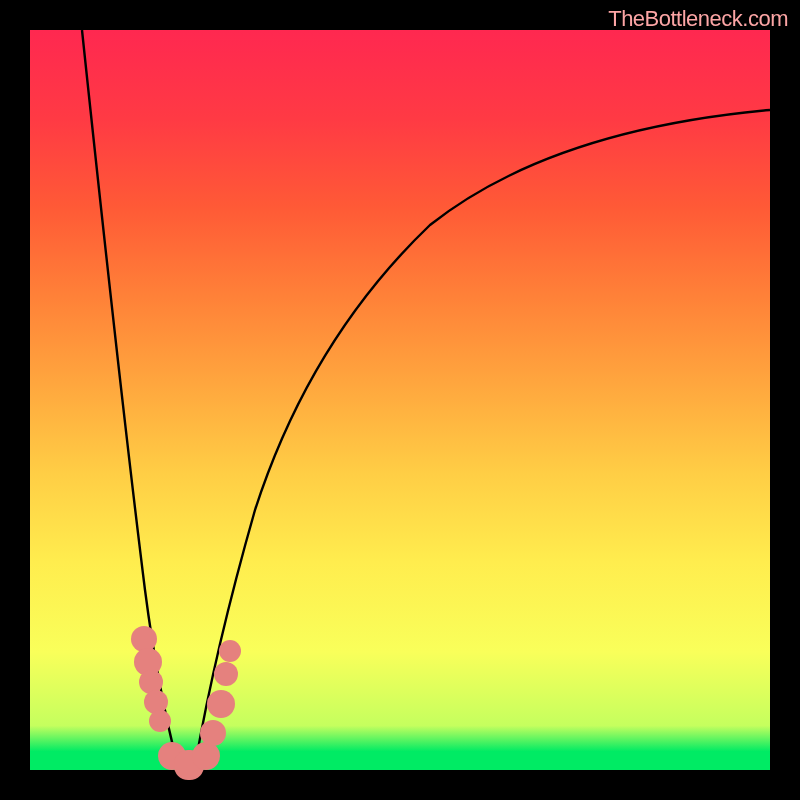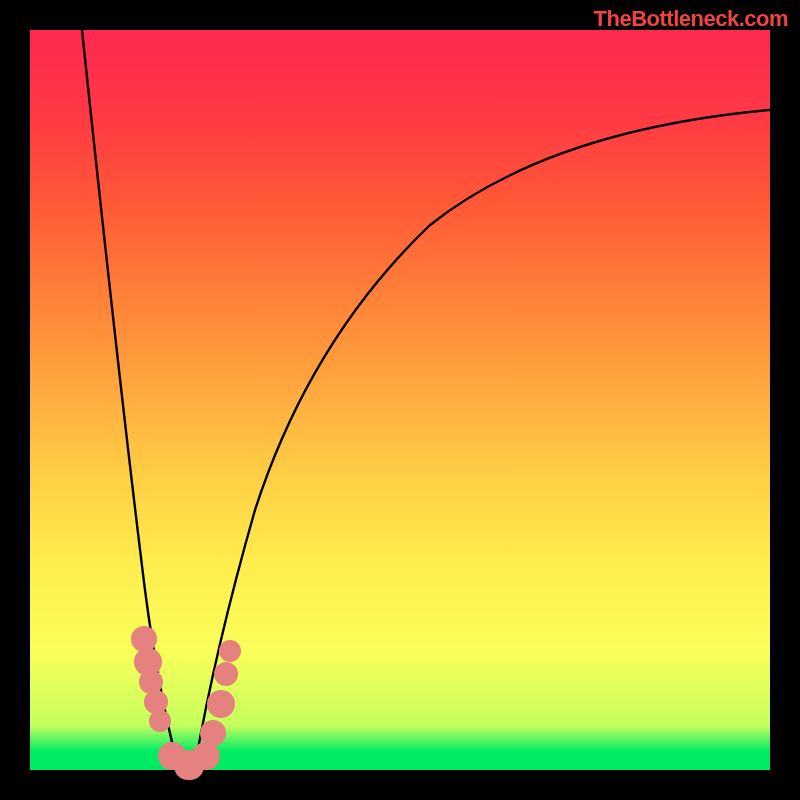--- a/index.html
+++ b/index.html
@@ -35,23 +35,23 @@
       #ff8138 64%,
       #ff5a36 76%,
       #ff3a44 88%,
       #ff2850 100%
     );
   }
   .watermark {
     position: absolute;
     top: 6px;
     right: 12px;
-    color: #ef4444;
+    color: #fca5a5;
     font-size: 22px;
-    font-weight: 700;
+    font-weight: 400;
     letter-spacing: -0.5px;
     z-index: 30;
   }
   svg.curve {
     position: absolute;
     left: 0;
     top: 0;
     width: 740px;
     height: 740px;
     z-index: 10;

